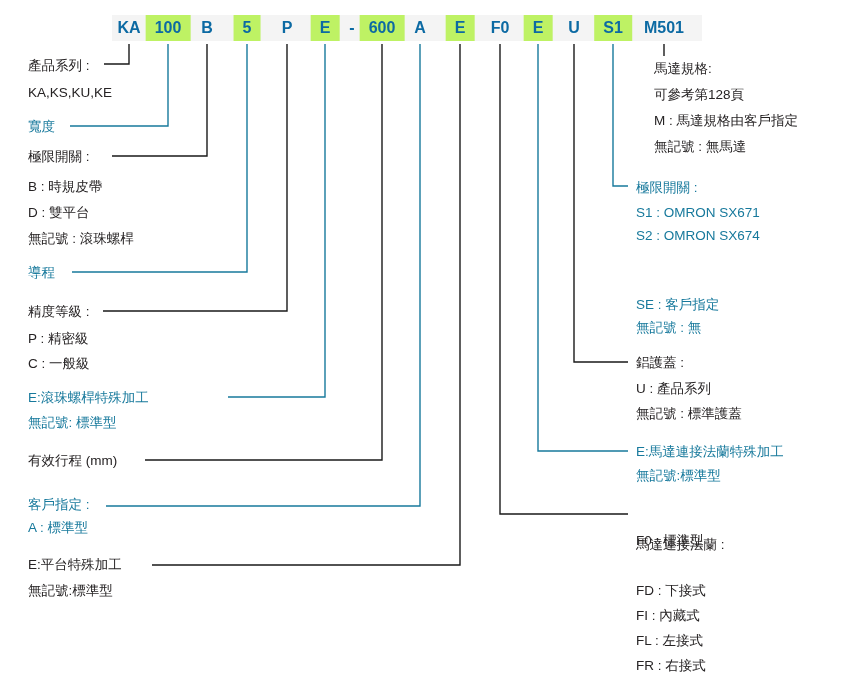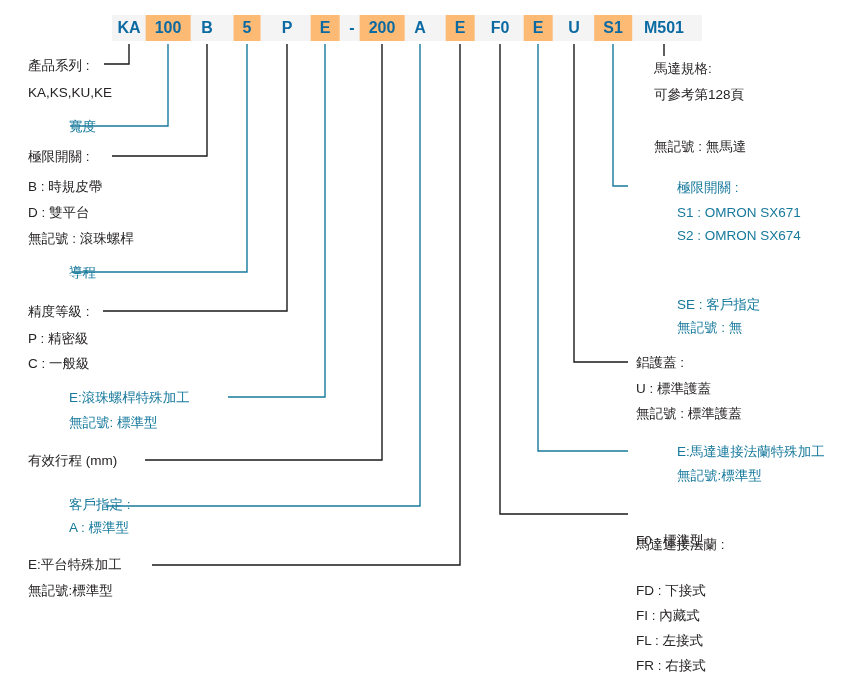--- a/index.html
+++ b/index.html
@@ -6,43 +6,43 @@
   .canvas{
     position:relative;width:842px;height:691px;background:#ffffff;
     font-family:"Liberation Sans",sans-serif;overflow:hidden;
   }
   .code-strip{position:absolute;left:112px;top:15px;width:590px;height:26px;background:#f4f4f4;}
   .token{
     position:absolute;top:15px;height:26px;line-height:26px;
     transform:translateX(-50%);padding:0 9px;
     font-weight:bold;font-size:16px;color:#0c6aa3;white-space:nowrap;
   }
-  .token.shaded{background:#fdba74;}
+  .token.shaded{background:#bef264;}
   svg.lines{position:absolute;left:0;top:0;}
   .lbl{
     position:absolute;font-size:13.5px;line-height:17px;
     color:#262324;white-space:nowrap;
   }
-  .lbl.teal{color:#17799c;margin-left:41px;}
+  .lbl.teal{color:#17799c;}
 </style>
 </head>
 <body>
 
 <div class="canvas">
 
   <div class="code-strip"></div>
 
   <span class="token" style="left:129px">KA</span>
   <span class="token shaded" style="left:168px">100</span>
   <span class="token" style="left:207px">B</span>
   <span class="token shaded" style="left:247px">5</span>
   <span class="token" style="left:287px">P</span>
   <span class="token shaded" style="left:325px">E</span>
   <span class="token" style="left:352px">-</span>
-  <span class="token shaded" style="left:382px">200</span>
+  <span class="token shaded" style="left:382px">600</span>
   <span class="token" style="left:420px">A</span>
   <span class="token shaded" style="left:460px">E</span>
   <span class="token" style="left:500px">F0</span>
   <span class="token shaded" style="left:538px">E</span>
   <span class="token" style="left:574px">U</span>
   <span class="token shaded" style="left:613px">S1</span>
   <span class="token" style="left:664px">M501</span>
 
   <svg class="lines" width="842" height="691" viewBox="0 0 842 691">
     <g fill="none" stroke-width="1.4">
@@ -77,28 +77,29 @@
   <span class="lbl teal" style="left:28px;top:389px">E:滾珠螺桿特殊加工</span>
   <span class="lbl teal" style="left:28px;top:414px">無記號: 標準型</span>
   <span class="lbl" style="left:28px;top:452px">有效行程 (mm)</span>
   <span class="lbl teal" style="left:28px;top:496px">客戶指定 :</span>
   <span class="lbl teal" style="left:28px;top:519px">A : 標準型</span>
   <span class="lbl" style="left:28px;top:556px">E:平台特殊加工</span>
   <span class="lbl" style="left:28px;top:582px">無記號:標準型</span>
 
   <span class="lbl" style="left:654px;top:60px">馬達規格:</span>
   <span class="lbl" style="left:654px;top:86px">可參考第128頁</span>
+  <span class="lbl" style="left:654px;top:112px">M : 馬達規格由客戶指定</span>
   <span class="lbl" style="left:654px;top:138px">無記號 : 無馬達</span>
   <span class="lbl teal" style="left:636px;top:179px">極限開關 :</span>
   <span class="lbl teal" style="left:636px;top:204px">S1 : OMRON SX671</span>
   <span class="lbl teal" style="left:636px;top:227px">S2 : OMRON SX674</span>
   <span class="lbl teal" style="left:636px;top:296px">SE : 客戶指定</span>
   <span class="lbl teal" style="left:636px;top:319px">無記號 : 無</span>
   <span class="lbl" style="left:636px;top:354px">鋁護蓋 :</span>
-  <span class="lbl" style="left:636px;top:380px">U : 標準護蓋</span>
+  <span class="lbl" style="left:636px;top:380px">U : 產品系列</span>
   <span class="lbl" style="left:636px;top:405px">無記號 : 標準護蓋</span>
   <span class="lbl teal" style="left:636px;top:443px">E:馬達連接法蘭特殊加工</span>
   <span class="lbl teal" style="left:636px;top:467px">無記號:標準型</span>
   <span class="lbl" style="left:636px;top:536px">馬達連接法蘭 :</span>
   <span class="lbl" style="left:636px;top:532px">F0 : 標準型</span>
   <span class="lbl" style="left:636px;top:582px">FD : 下接式</span>
   <span class="lbl" style="left:636px;top:607px">FI : 內藏式</span>
   <span class="lbl" style="left:636px;top:632px">FL : 左接式</span>
   <span class="lbl" style="left:636px;top:657px">FR : 右接式</span>
 

